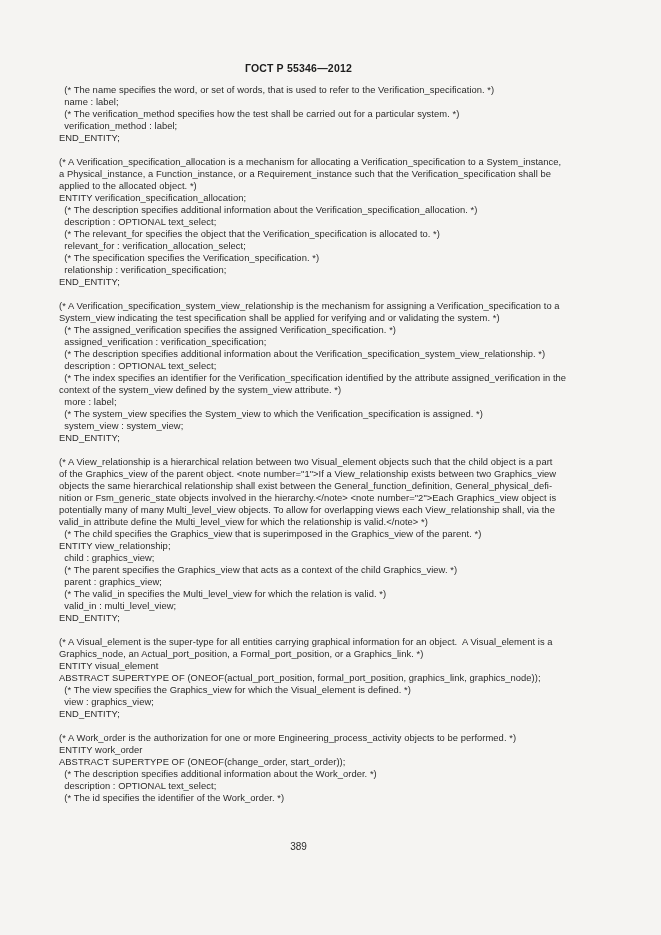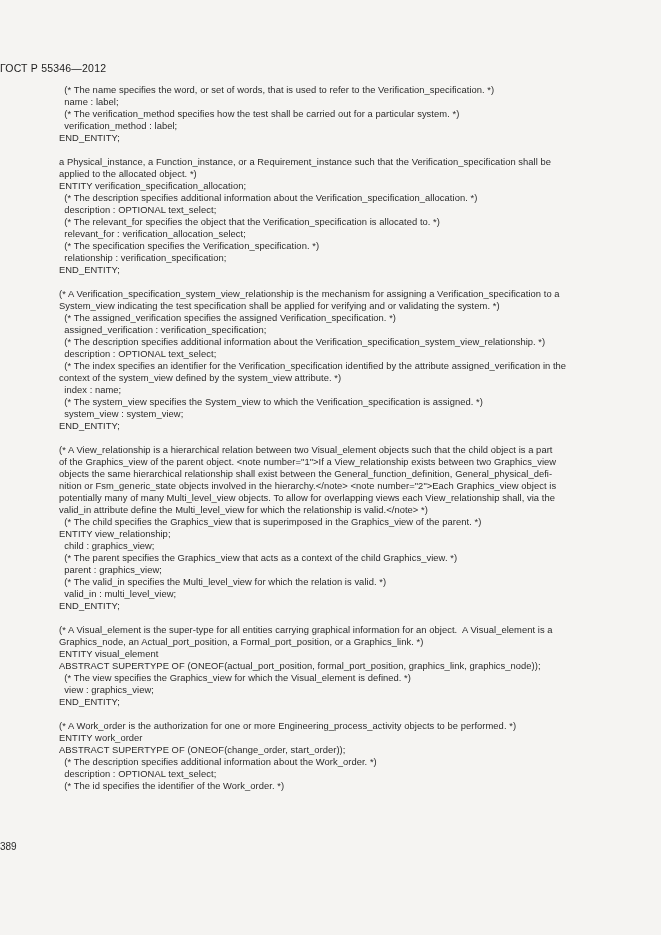--- a/index.html
+++ b/index.html
@@ -14,23 +14,23 @@
     height: 935px;
     background: #f5f4f2;
     overflow: hidden;
     color: #2b2b2b;
   }
   .header {
     position: absolute;
     top: 62px;
     left: 0;
     right: 64px;
-    text-align: left;
+    text-align: center;
     font-size: 10.5px;
-    font-weight: normal;
+    font-weight: bold;
     color: #1c1c1c;
     letter-spacing: 0.2px;
   }
   .content {
     position: absolute;
     top: 84px;
     left: 59px;
     right: 0;
   }
   .line {
@@ -39,59 +39,60 @@
     line-height: 12px;
     min-height: 12px;
     color: #2b2b2b;
     letter-spacing: 0.05px;
   }
   .footer {
     position: absolute;
     top: 841px;
     left: 0;
     right: 64px;
-    text-align: left;
+    text-align: center;
     font-size: 10px;
     color: #2b2b2b;
   }
 </style>
 </head>
 <body>
 
 <div class="page">
   <div class="header">
     <span>ГОСТ Р 55346—2012</span>
   </div>
   <div class="content">
       <div class="line">  (* The name specifies the word, or set of words, that is used to refer to the Verification_specification. *)</div>
       <div class="line">  name : label;</div>
       <div class="line">  (* The verification_method specifies how the test shall be carried out for a particular system. *)</div>
       <div class="line">  verification_method : label;</div>
       <div class="line">END_ENTITY;</div>
       <div class="line"></div>
+      <div class="line">(* A Verification_specification_allocation is a mechanism for allocating a Verification_specification to a System_instance,</div>
       <div class="line">a Physical_instance, a Function_instance, or a Requirement_instance such that the Verification_specification shall be</div>
       <div class="line">applied to the allocated object. *)</div>
       <div class="line">ENTITY verification_specification_allocation;</div>
       <div class="line">  (* The description specifies additional information about the Verification_specification_allocation. *)</div>
       <div class="line">  description : OPTIONAL text_select;</div>
       <div class="line">  (* The relevant_for specifies the object that the Verification_specification is allocated to. *)</div>
       <div class="line">  relevant_for : verification_allocation_select;</div>
       <div class="line">  (* The specification specifies the Verification_specification. *)</div>
       <div class="line">  relationship : verification_specification;</div>
       <div class="line">END_ENTITY;</div>
       <div class="line"></div>
       <div class="line">(* A Verification_specification_system_view_relationship is the mechanism for assigning a Verification_specification to a</div>
       <div class="line">System_view indicating the test specification shall be applied for verifying and or validating the system. *)</div>
       <div class="line">  (* The assigned_verification specifies the assigned Verification_specification. *)</div>
       <div class="line">  assigned_verification : verification_specification;</div>
       <div class="line">  (* The description specifies additional information about the Verification_specification_system_view_relationship. *)</div>
       <div class="line">  description : OPTIONAL text_select;</div>
       <div class="line">  (* The index specifies an identifier for the Verification_specification identified by the attribute assigned_verification in the</div>
       <div class="line">context of the system_view defined by the system_view attribute. *)</div>
-      <div class="line">  index : name;</div>
+      <div class="line">  more : label;</div>
       <div class="line">  (* The system_view specifies the System_view to which the Verification_specification is assigned. *)</div>
       <div class="line">  system_view : system_view;</div>
       <div class="line">END_ENTITY;</div>
       <div class="line"></div>
       <div class="line">(* A View_relationship is a hierarchical relation between two Visual_element objects such that the child object is a part</div>
       <div class="line">of the Graphics_view of the parent object. &lt;note number="1"&gt;If a View_relationship exists between two Graphics_view</div>
       <div class="line">objects the same hierarchical relationship shall exist between the General_function_definition, General_physical_defi-</div>
       <div class="line">nition or Fsm_generic_state objects involved in the hierarchy.&lt;/note&gt; &lt;note number="2"&gt;Each Graphics_view object is</div>
       <div class="line">potentially many of many Multi_level_view objects. To allow for overlapping views each View_relationship shall, via the</div>
       <div class="line">valid_in attribute define the Multi_level_view for which the relationship is valid.&lt;/note&gt; *)</div>

